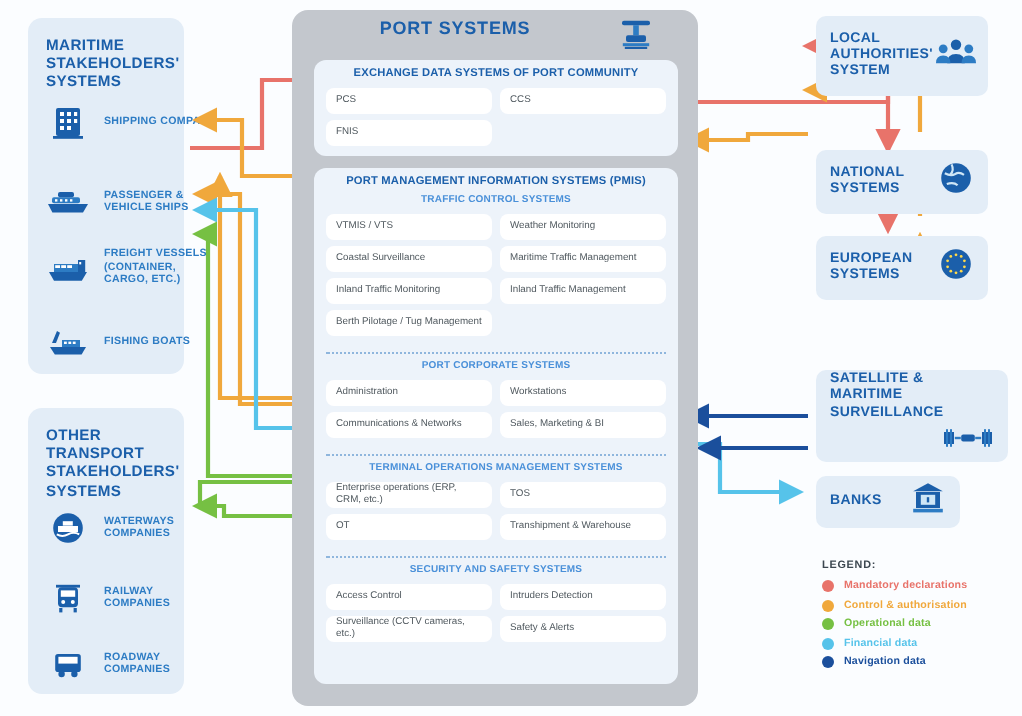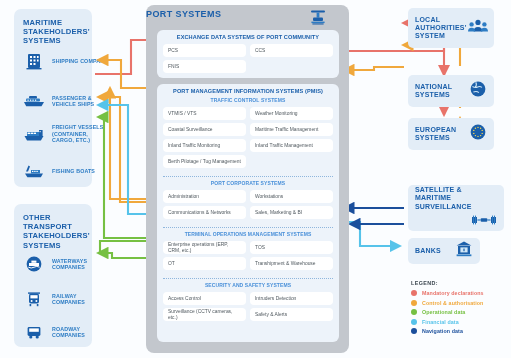--- a/index.html
+++ b/index.html
@@ -14,21 +14,21 @@
                letter-spacing:.2px;text-transform:uppercase;}
   .stake-row{position:absolute;display:flex;align-items:center;gap:6px;}
   .stake-label{color:#2d7cc4;font-size:5.3px;line-height:6.4px;font-weight:bold;
                letter-spacing:.15px;text-transform:uppercase;width:58px;}
   .ico{width:24px;height:20px;flex:0 0 24px;display:flex;align-items:center;justify-content:center;}
   .ico svg{display:block;}
 
   
   #center-panel{position:absolute;left:146px;top:5px;width:203px;height:348px;
                 background:#c3c7cd;border-radius:8px;}
-  #center-title{position:absolute;left:146px;top:9px;width:163px;
+  #center-title{position:absolute;left:146px;top:9px;width:163px;text-align:center;
                 color:#1b5faa;font-weight:bold;font-size:9px;letter-spacing:.4px;}
   .group{position:absolute;left:157px;width:182px;background:#edf3fa;border-radius:6px;}
   .group-head{color:#1b5faa;font-weight:bold;font-size:5.6px;text-align:center;
               letter-spacing:.1px;text-transform:uppercase;padding-top:4px;}
   .sub-head{color:#4a90d9;font-weight:bold;font-size:5px;text-align:center;
             letter-spacing:.1px;text-transform:uppercase;margin-top:3px;}
   .cells{display:flex;flex-wrap:wrap;gap:3px 4px;padding:4px 6px 5px 6px;}
   .cell{background:#ffffff;border-radius:4px;width:83px;min-height:13px;
         display:flex;align-items:center;padding:1px 5px;box-sizing:border-box;
         color:#50595f;font-size:4.9px;line-height:5.6px;}

